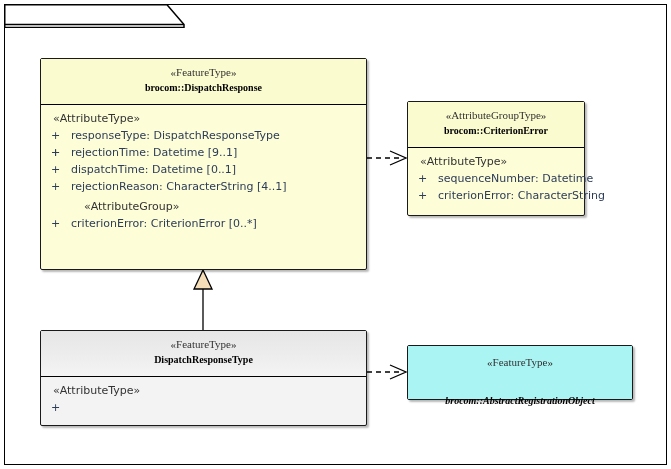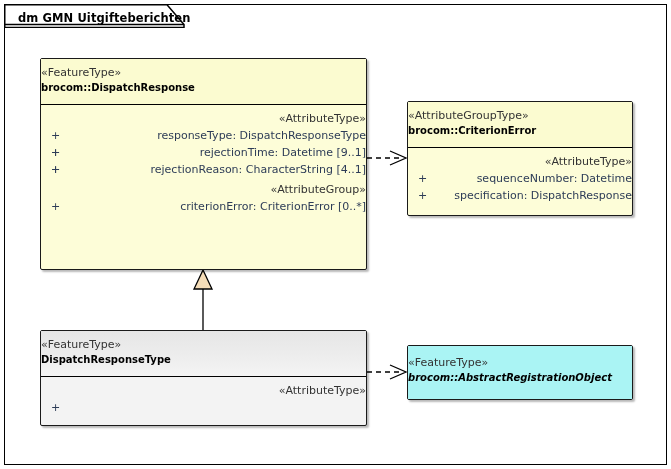--- a/index.html
+++ b/index.html
@@ -49,46 +49,48 @@
   
   .uml-box {
     position: absolute;
     box-sizing: border-box;
     border: 1.4px solid #1a1a1a;
     border-radius: 2px;
     box-shadow: 2px 2px 2px rgba(0,0,0,0.28);
   }
   .uml-head {
     box-sizing: border-box;
+    text-align: center;
     padding-top: 6px;
     padding-bottom: 5px;
+    font-family: Liberation Serif, serif;
   }
   .uml-head.with-sep {
     border-bottom: 1.8px solid #000000;
   }
   .stereo {
     font-size: 11px;
     color: #333333;
     line-height: 15px;
     white-space: nowrap;
   }
   .cls-name {
     font-size: 10px;
     font-weight: bold;
     color: #000000;
     line-height: 16px;
     white-space: nowrap;
   }
   .cls-name.abstract {
     font-style: italic;
+    margin-top: 23px;
   }
   .uml-body {
     box-sizing: border-box;
     padding-top: 5px;
-    text-align: right;
   }
   .grp-label {
     font-size: 11px;
     color: #333333;
     line-height: 17px;
     padding-left: 12px;
     white-space: nowrap;
   }
   .attr-row {
     font-size: 11px;
@@ -135,21 +137,20 @@
 
 <div id="canvas">
 
   <div class="frame-border"></div>
 
   <div style="position:absolute;left:4px;top:4px;width:184px;height:22px;">
     <svg class="tab-svg" width="184" height="24" viewBox="0 0 184 24">
       <path d="M 0.75 0.75 L 163 0.75 L 180 20.5 L 180 23.5 L 0.75 23.5 Z" fill="#ffffff" stroke="#000000" stroke-width="1.5"></path>
       <path d="M 0.75 20.5 L 180 20.5" stroke="#000000" stroke-width="1.5" fill="none"></path>
     </svg>
-    <span class="tab-label">dm GMN Uitgifteberichten</span>
   </div>
 
   <svg class="conn">
     <defs></defs>
 
     <g>
       <line x1="367" y1="158" x2="400" y2="158" stroke="#000000" stroke-width="1.3" stroke-dasharray="5,4"></line>
       <path d="M 390 151 L 406 158 L 390 165" fill="none" stroke="#000000" stroke-width="1.3"></path>
     </g>
 
@@ -177,47 +178,48 @@
       </div>
       <div class="attr-row">
         <span class="attr-vis">+</span>
       </div>
       <div class="attr-row">
         <span class="attr-vis">+</span>
         <span>rejectionTime: Datetime [9..1]</span>
       </div>
       <div class="attr-row">
         <span class="attr-vis">+</span>
+        <span>dispatchTime: Datetime [0..1]</span>
       </div>
       <div class="attr-row">
         <span class="attr-vis">+</span>
         <span>rejectionReason: CharacterString [4..1]</span>
       </div>
       <div class="grp-label" style="padding-top:3px;padding-left:43px;">«AttributeGroup»</div>
       <div class="attr-row">
         <span class="attr-vis">+</span>
         <span>criterionError: CriterionError [0..*]</span>
       </div>
     </div>
   </div>
 
-  <div class="uml-box theme-yellow" style="left:407px; top:101px; width:226px; height:115px;">
+  <div class="uml-box theme-yellow" style="left:407px; top:101px; width:178px; height:115px;">
     <div class="uml-head with-sep" style="height:46px;">
       <div class="stereo">«AttributeGroupType»</div>
       <div class="cls-name">brocom::CriterionError</div>
     </div>
     <div class="uml-body">
       <div class="grp-label">«AttributeType»</div>
       <div class="attr-row">
         <span class="attr-vis">+</span>
         <span>sequenceNumber: Datetime</span>
       </div>
       <div class="attr-row">
         <span class="attr-vis">+</span>
-        <span>specification: DispatchResponse</span>
+        <span>criterionError: CharacterString</span>
       </div>
     </div>
   </div>
 
   <div class="uml-box theme-grey" style="left:40px; top:330px; width:327px; height:96px;">
     <div class="uml-head with-sep" style="height:46px;">
       <div class="stereo">«FeatureType»</div>
       <div class="cls-name">DispatchResponseType</div>
     </div>
     <div class="uml-body">

